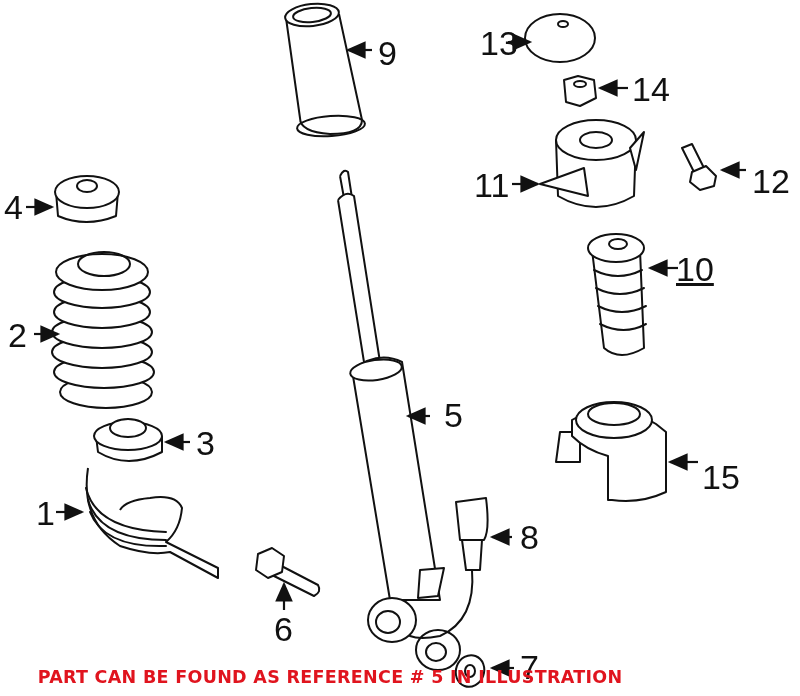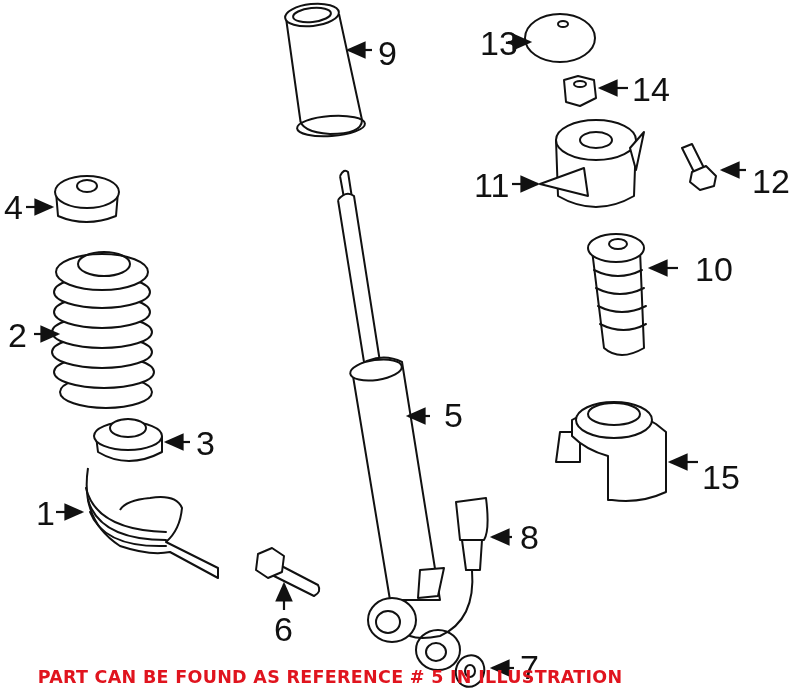--- a/index.html
+++ b/index.html
@@ -142,21 +142,21 @@
     <line class="arr" x1="698" y1="462" x2="670" y2="462" marker-end="url(#ah)"></line>
   </g>
 </svg>
 
 <div class="callout" style="left:378px;top:36px;">9</div>
 <div class="callout" style="left:470px;top:26px;margin-left:10px;">13</div>
 <div class="callout" style="left:632px;top:72px;">14</div>
 <div class="callout" style="left:474px;top:168px;">11</div>
 <div class="callout" style="left:752px;top:152px;margin-top:12px;">12</div>
 <div class="callout" style="left:4px;top:190px;">4</div>
-<div class="callout" style="left:695px;top:252px;">10</div>
+<div class="callout" style="left:676px;top:252px;text-decoration:underline;">10</div>
 <div class="callout" style="left:8px;top:318px;">2</div>
 <div class="callout" style="left:444px;top:398px;">5</div>
 <div class="callout" style="left:196px;top:426px;">3</div>
 <div class="callout" style="left:702px;top:460px;">15</div>
 <div class="callout" style="left:36px;top:496px;">1</div>
 <div class="callout" style="left:520px;top:520px;">8</div>
 <div class="callout" style="left:274px;top:612px;">6</div>
 <div class="callout" style="left:520px;top:650px;">7</div>
 
 <div class="footer">PART CAN BE FOUND AS REFERENCE # 5 IN ILLUSTRATION</div>

